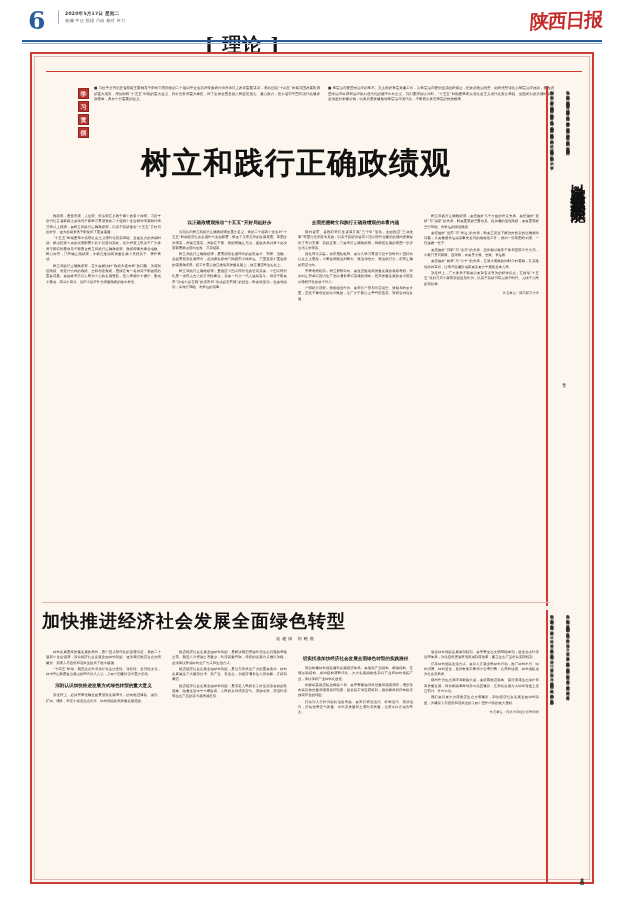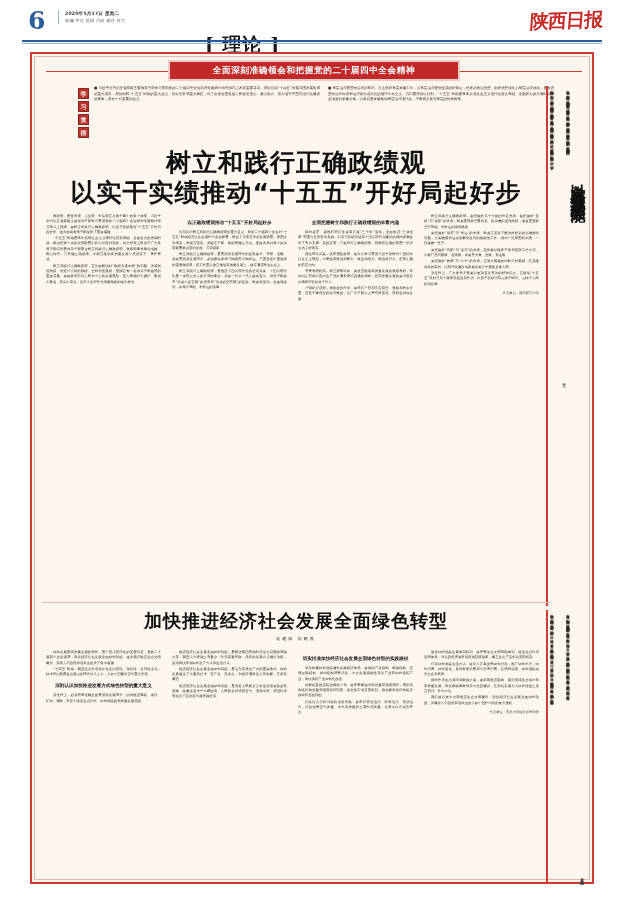--- a/index.html
+++ b/index.html
@@ -103,21 +103,21 @@
   .lede-col.a{left:52px;}
   .lede-col.b{left:286px;}
 
   
   .headline{
     position:absolute;left:0;top:62px;width:508px;
     text-align:center;
   }
   .h1-l1{
     font-family:"DejaVu Sans","Liberation Sans",sans-serif;
-    font-size:25px;font-weight:700;color:#111;letter-spacing:1px;
+    font-size:30px;font-weight:700;color:#111;letter-spacing:1px;
     line-height:30px;
   }
   .h1-l2{
     font-family:"DejaVu Sans","Liberation Sans",sans-serif;
     font-size:25px;font-weight:700;color:#111;letter-spacing:1px;
     line-height:30px;
   }
 
   
   .a1-cols{
@@ -174,21 +174,21 @@
   .v-col.v2{right:18px;}
 
   
   .art2{
     position:absolute;left:10px;top:556px;width:508px;height:268px;
   }
   .rule-a2{
     position:absolute;left:0;top:-8px;width:508px;height:1px;background:#d8b9ae;
   }
   .h2{
-    position:absolute;left:0;top:0;width:508px;text-align:center;
+    position:absolute;left:0;top:0;width:508px;
     font-family:"DejaVu Sans","Liberation Sans",sans-serif;
     font-size:18px;font-weight:700;color:#111;letter-spacing:1px;line-height:22px;
   }
   .h2-by{
     position:absolute;left:0;top:26px;width:508px;text-align:center;
     font-size:4px;color:#3d342d;letter-spacing:2px;
     font-family:"DejaVu Serif","Liberation Serif",serif;
   }
   .a2-cols{
     position:absolute;left:2px;top:40px;width:506px;height:226px;
@@ -239,38 +239,36 @@
   <div class="nameplate">陕西日报</div>
   <div class="masthead-rule"></div>
   <div class="masthead-rule2"></div>
 </div>
 
 <div class="frame">
   <div class="frame-inner"></div>
 
   <div class="banner-wrap">
     <div class="banner-line"></div>
-    <div class="banner">全面深刻准确领会和把握党的二十届四中全会精神</div>
   </div>
 
   <div class="art1">
 
     <div class="seals">
       <div class="seal">学</div>
       <div class="seal">习</div>
       <div class="seal">贯</div>
       <div class="seal">彻</div>
     </div>
 
     <div class="lede-col a">■ 习近平总书记在省部级主要领导干部学习贯彻党的二十届四中全会精神专题研讨班开班式上发表重要讲话，深刻总结“十四五”时期我国发展取得的重大成就，深刻阐释“十五五”时期的重大意义、目标任务和重大举措，对于全党全国各族人民坚定信心、凝心聚力，奋力谱写中国式现代化建设新篇章，具有十分重要的意义。</div>
     <div class="lede-col b">■ 基层治理是国家治理的基石。扎实抓好基层党建工作，为基层治理提供坚强组织保证，把党的政治优势、组织优势转化为基层治理效能，是推进国家治理体系和治理能力现代化的题中应有之义。我们要深刻认识到，“十五五”时期是基本实现社会主义现代化夯实基础、全面发力的关键时期，必须坚持党建引领，以高质量党建推动基层治理现代化，不断夯实党在基层的执政根基。</div>
 
     <div class="headline">
       <div class="h1-l1">树立和践行正确政绩观</div>
-      <div class="h1-l2">以实干实绩推动“十五五”开好局起好步</div>
     </div>
 
     <div class="a1-cols">
       <div class="col c1">
         <span class="para">政绩观，是世界观、人生观、价值观在从政干事中的集中体现。习近平总书记在省部级主要领导干部学习贯彻党的二十届四中全会精神专题研讨班开班式上强调，要树立和践行正确政绩观，以实干实绩推动“十五五”开好局起好步。这为各级党员干部提供了重要遵循。</span>
         <span class="para">“十五五”时期是基本实现社会主义现代化夯实基础、全面发力的关键时期。能否把党中央的决策部署不折不扣落到实处，很大程度上取决于广大党员干部特别是领导干部是否树立和践行正确政绩观。政绩观事关事业成败、民心向背，只有端正政绩观，才能在推动高质量发展中真抓实干、善作善成。</span>
         <span class="para">树立和践行正确政绩观，首先要解决好“政绩为谁而树”的问题。为谁创造政绩、创造什么样的政绩、怎样创造政绩，是摆在每一名领导干部面前的重要课题。要始终坚持以人民为中心的发展思想，把人民拥护不拥护、赞成不赞成、高兴不高兴、答应不答应作为衡量政绩的根本标准。</span>
       </div>
       <div class="col c2">
         <span class="subhead">以正确政绩观推动“十五五”开好局起好步</span>

